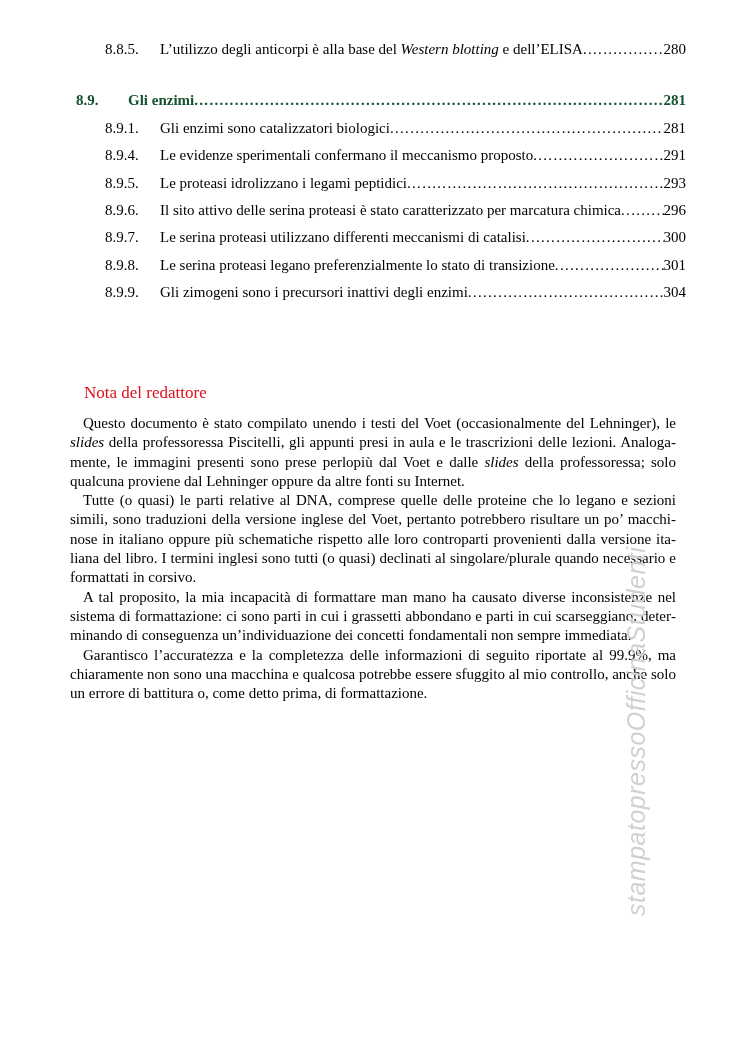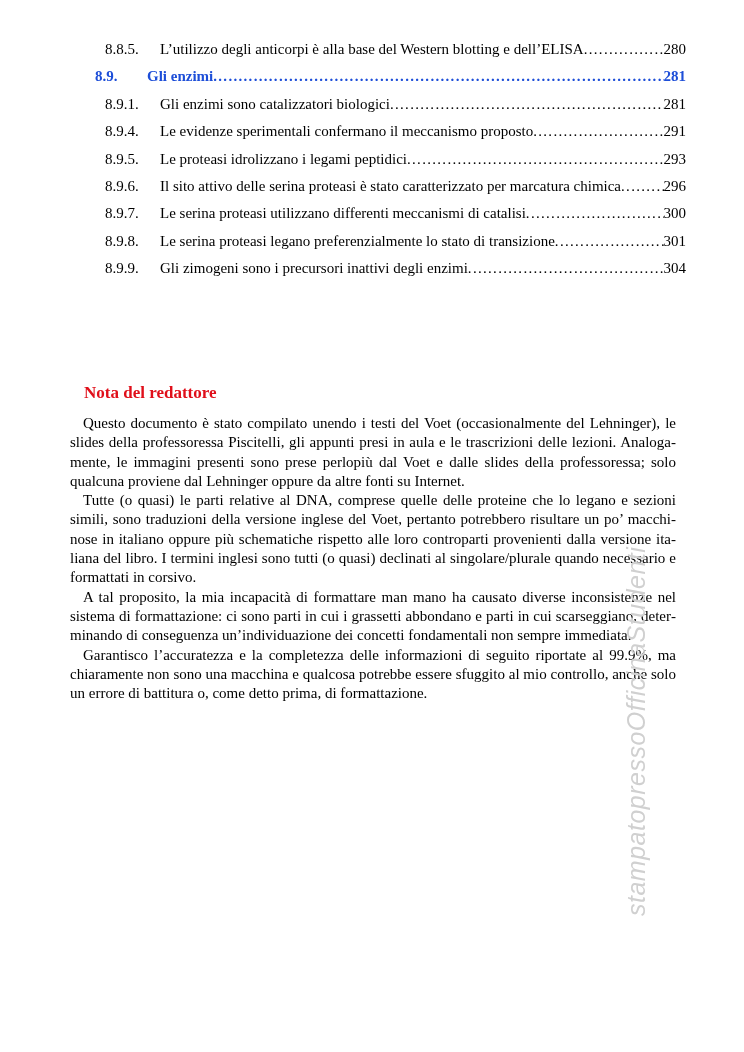--- a/index.html
+++ b/index.html
@@ -16,49 +16,49 @@
   
   .toc {
     position:absolute; top:36px; left:0; right:58px;
     font-size:15px;
   }
   .toc-row {
     display:flex; align-items:baseline;
     line-height:27.4px; white-space:nowrap;
   }
   .toc-row.sub  { padding-left:105px; }
-  .toc-row.main { padding-left:95px; font-weight:bold; color:#1d4ed8; }
+  .toc-row.main { padding-left:76px; font-weight:bold; color:#14532d;margin-top:24px; }
   .toc-num   { flex:none; }
   .toc-row.sub  .toc-num { width:55px; }
   .toc-row.main .toc-num { width:52px; }
   .toc-title { flex:none; }
-  .toc-title .it { }
+  .toc-title .it { font-style:italic; }
   .leader {
     flex:1 1 auto; overflow:hidden; white-space:nowrap;
     min-width:8px;
   }
   .leader::after {
     content:"..........................................................................................................................................................................";
     letter-spacing:1.3px;
   }
   .toc-page { flex:none; text-align:left; }
 
   
   .note {
     position:absolute; top:383px; left:70px; width:606px;
   }
   .note-heading {
     margin-left:14px; margin-bottom:11px;
-    font-size:17px; font-weight:bold; color:#e00f1a;
+    font-size:17px; font-weight:normal; color:#e00f1a;
   }
   .note p {
     font-size:15px; line-height:19.3px;
     text-align:justify; text-indent:13px;
   }
-  .note p .it { }
+  .note p .it { font-style:italic; }
 
   
   .watermark {
     position:absolute; left:621px; top:916px;
     transform:rotate(-90deg); transform-origin:0 0;
     font-family:"Liberation Sans","DejaVu Sans",sans-serif;
     font-style:italic;
     font-size:25px; line-height:30px;
     color:#d0d0d0;
     white-space:nowrap;

